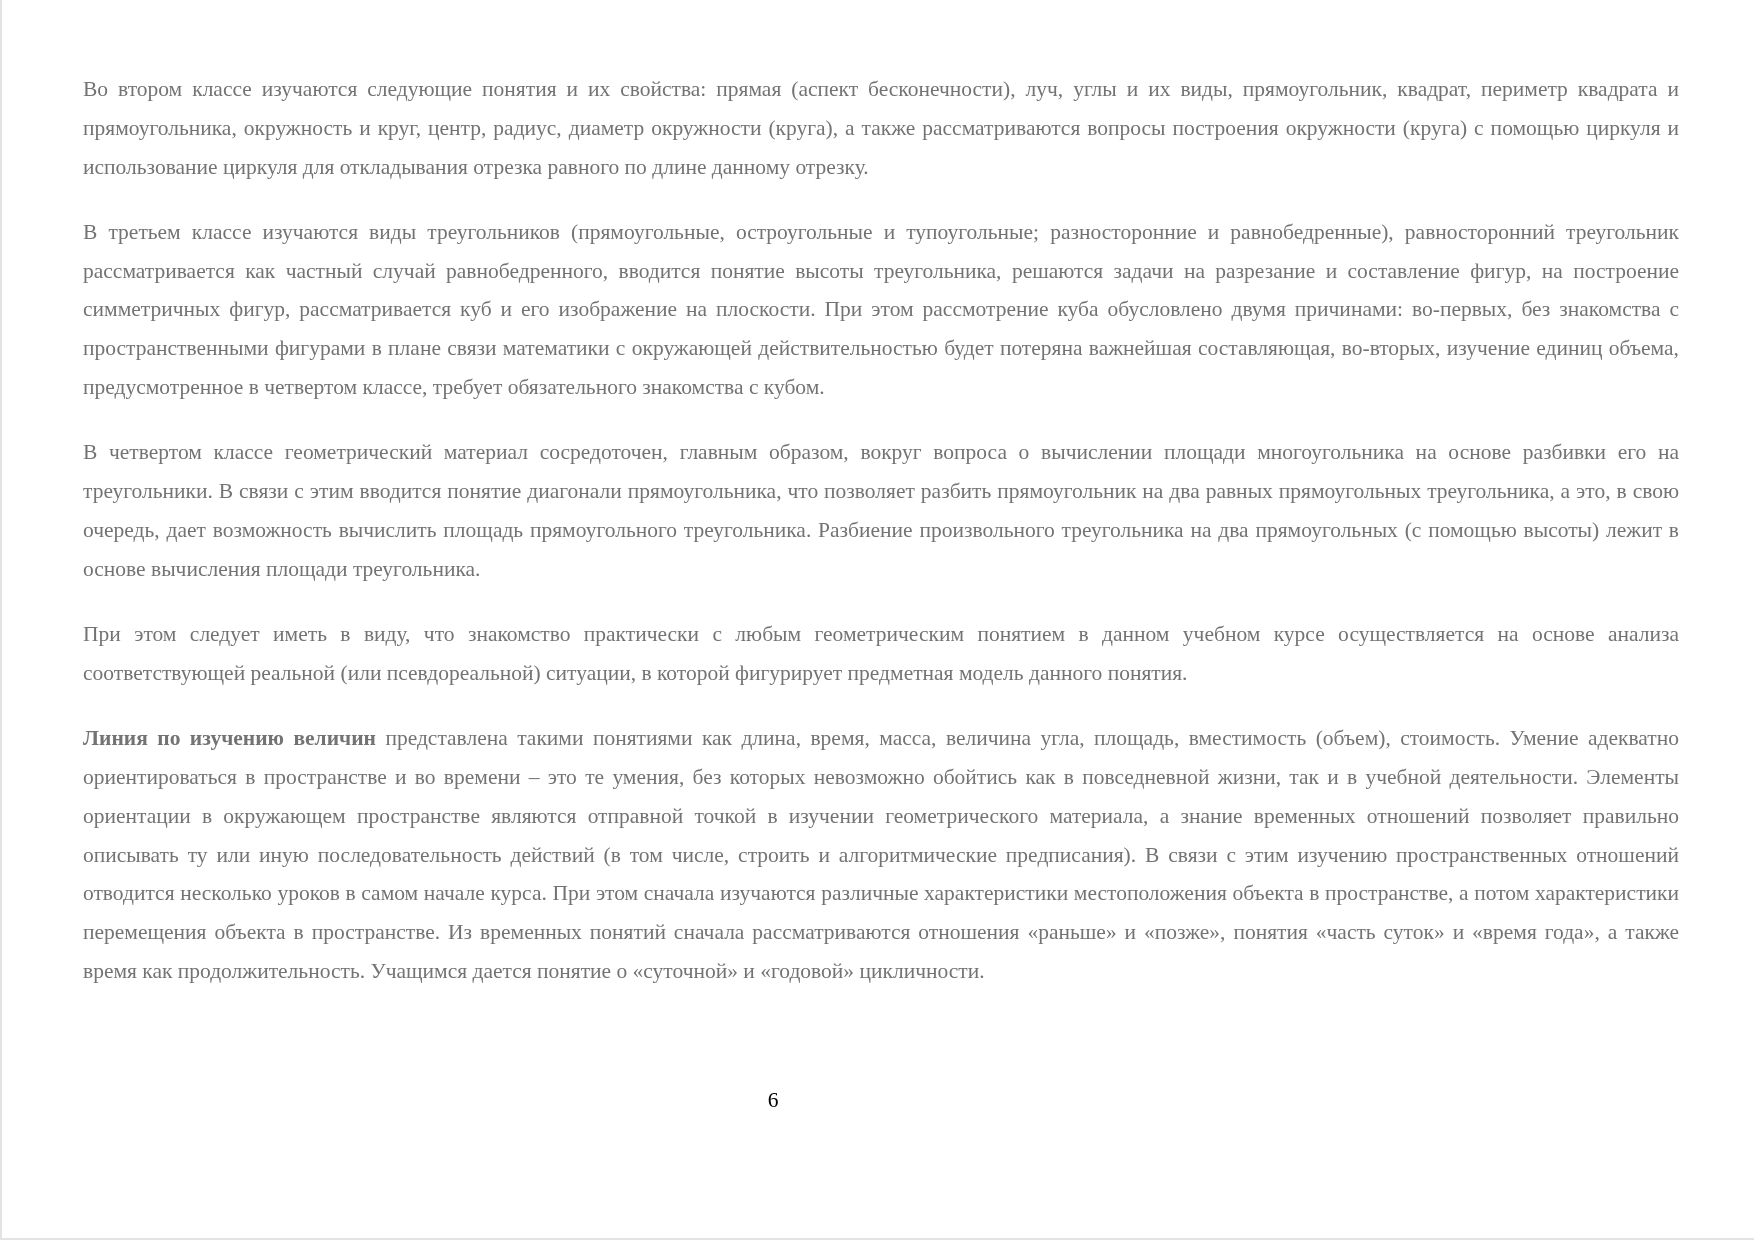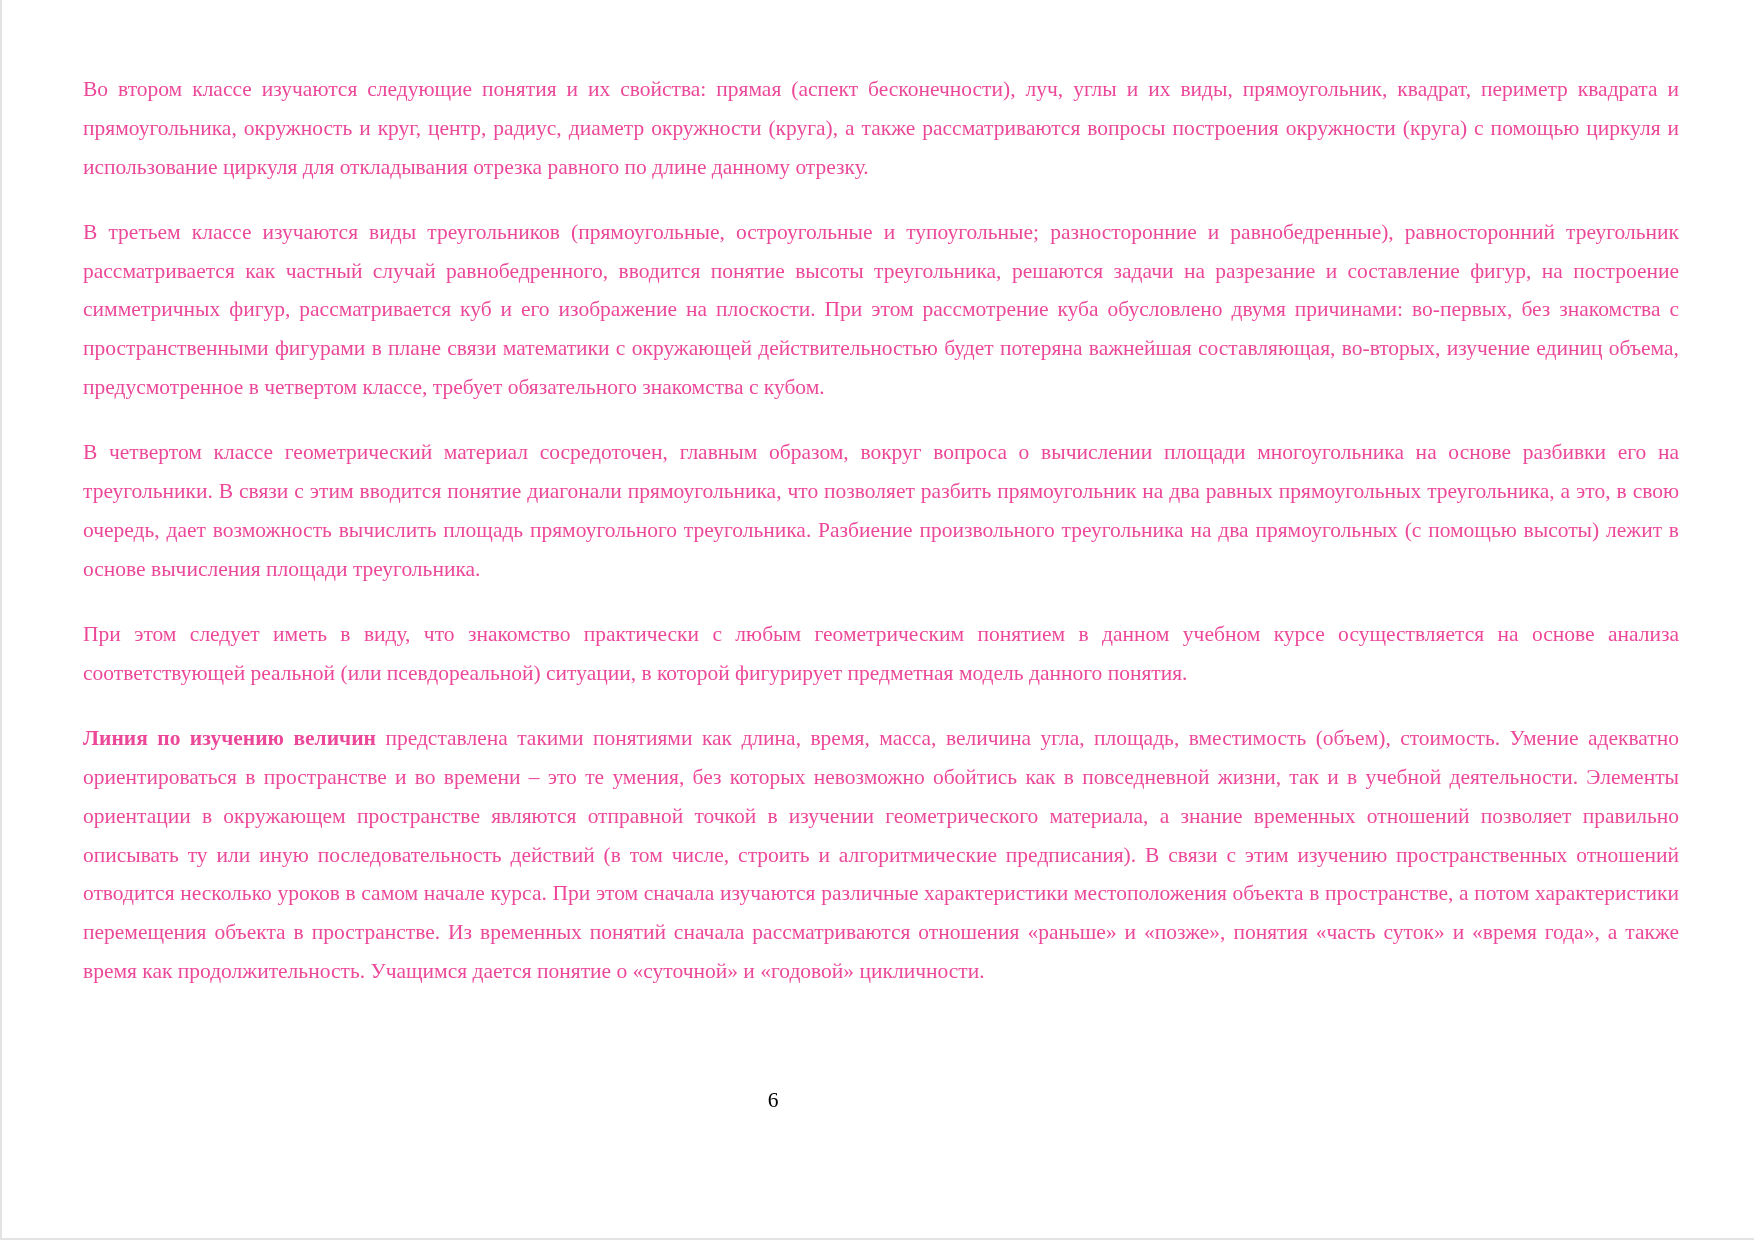--- a/index.html
+++ b/index.html
@@ -19,21 +19,21 @@
     background: #ffffff;
     border-left: 2px solid #e3e3e3;
     border-bottom: 2px solid #e3e3e3;
     box-sizing: border-box;
   }
   .content {
     position: absolute;
     left: 81px;
     top: 70px;
     width: 1596px;
-    color: #ec4899;
+    color: #737373;
     font-family: "Liberation Serif", "DejaVu Serif", serif;
     font-size: 21.5px;
     line-height: 38.8px;
     text-align: justify;
   }
   .content p {
     margin: 0 0 26.5px 0;
     padding: 0;
   }
   .content p:last-child {

